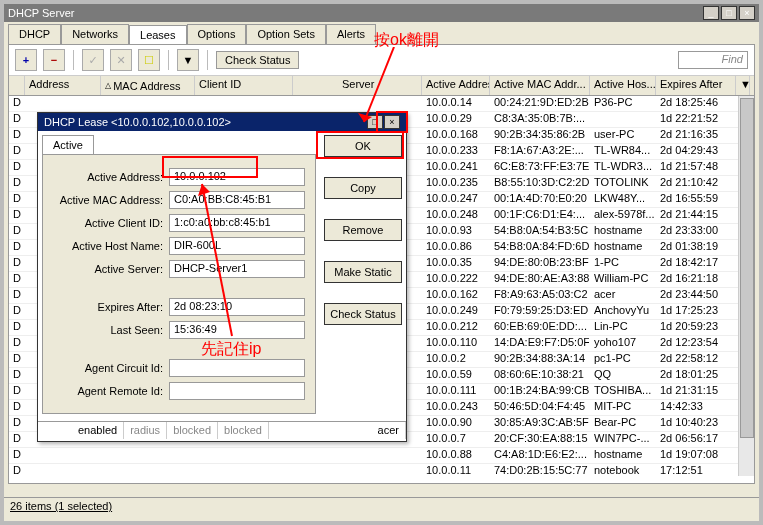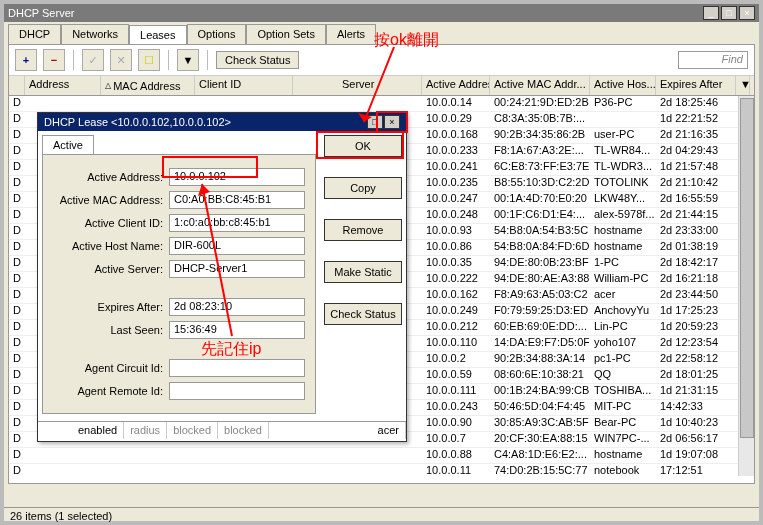--- a/index.html
+++ b/index.html
@@ -57,21 +57,21 @@
 .form-row .fld { flex: 1; height: 18px; border: 1px solid #999; background: #fff; padding: 1px 4px; font-size: 11px; overflow: hidden; }
 
 .dialog-buttons { width: 86px; padding-left: 8px; display: flex; flex-direction: column; gap: 20px; }
 .dlg-btn { height: 22px; border: 1px solid #333; background: #ece9d8; cursor: pointer; display: flex; align-items: center; justify-content: center; font-size: 11px; }
 
 .dialog-status { height: 18px; display: flex; border-top: 1px solid #999; }
 .dialog-status div { border-right: 1px solid #ccc; padding: 2px 6px; font-size: 11px; color: #888; }
 .dialog-status .enabled { color: #000; padding-left: 40px; }
 .dialog-status .bound { text-align: right; flex: 1; color: #000; }
 
-.status-bar { position: absolute; bottom: 0; left: 0; right: 0; height: 14px; background: #ece9d8; border-top: 1px solid #999; padding: 2px 6px; font-size: 11px; }
+.status-bar { position: absolute; bottom: 0; left: 0; right: 0; height: 24px; background: #ece9d8; border-top: 1px solid #999; padding: 2px 6px; font-size: 11px; text-decoration: underline; }
 
 .annot { position: absolute; color: #f00; font-size: 16px; font-family: "Microsoft JhengHei", sans-serif; pointer-events: none; }
 .redbox { position: absolute; border: 2px solid #f00; pointer-events: none; }
 svg.arrow { position: absolute; pointer-events: none; }
 
 .scrollbar-track { position: absolute; right: 0; top: 20px; width: 16px; bottom: 0; background: #e8e8e8; border-left: 1px solid #ccc; }
 .scrollbar-thumb { width: 14px; background: #c8c8c8; border: 1px solid #999; margin: 1px; }
 </style>
 </head>
 <body>

